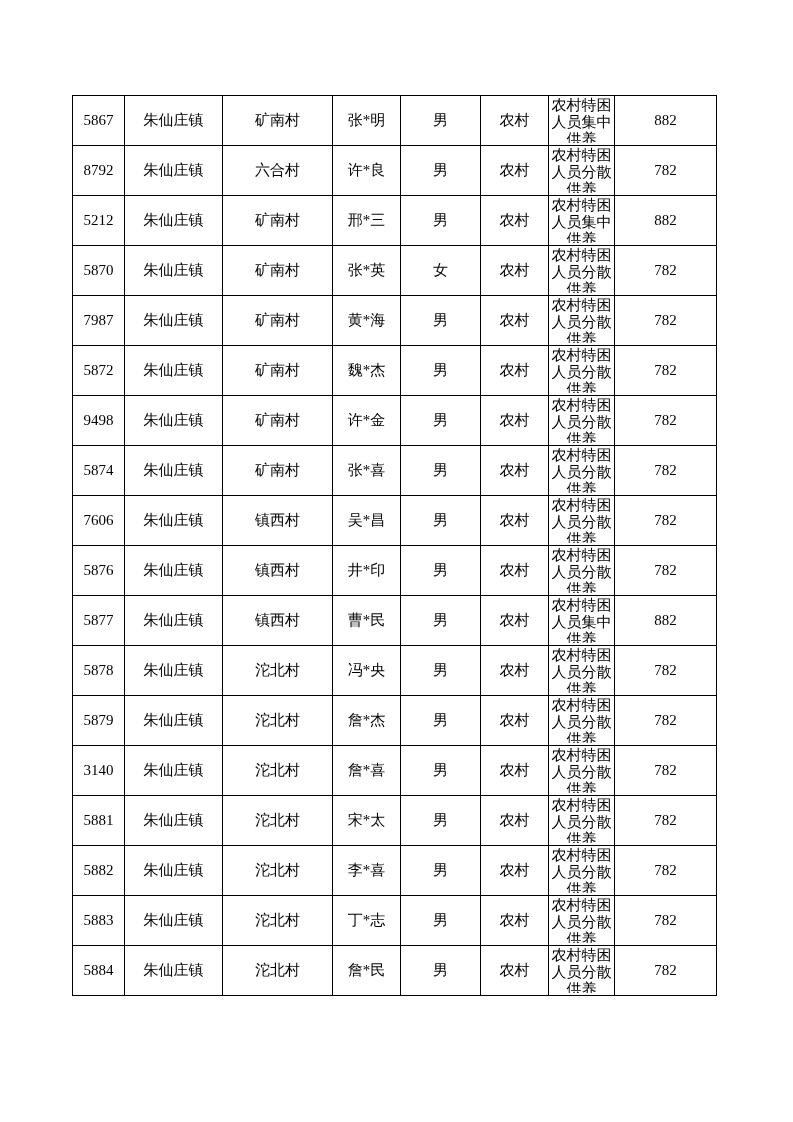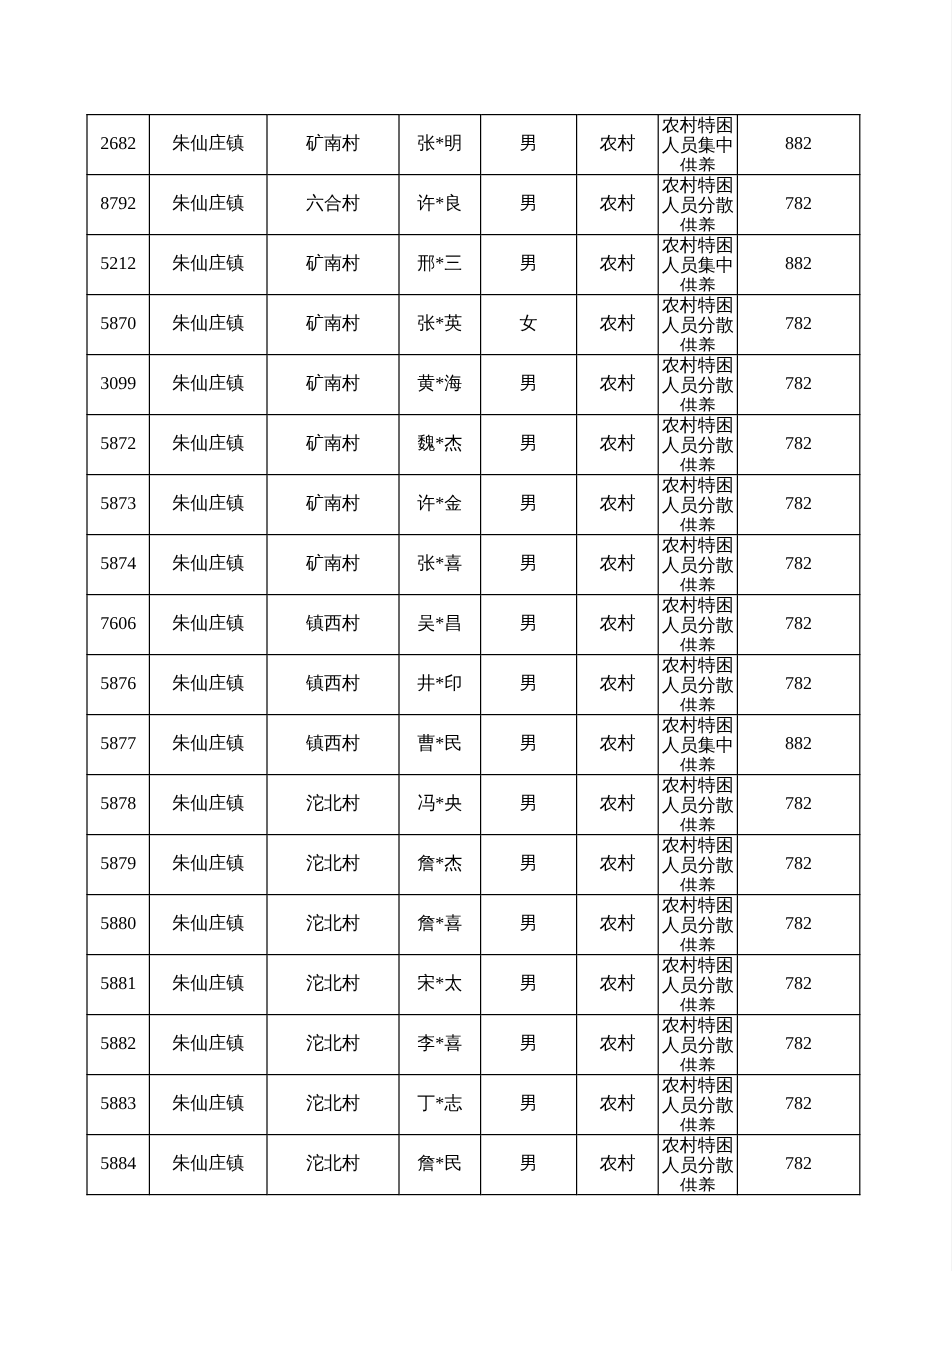--- a/index.html
+++ b/index.html
@@ -62,21 +62,21 @@
         <col style="width: 98px;">
         <col style="width: 110px;">
         <col style="width: 68px;">
         <col style="width: 80px;">
         <col style="width: 68px;">
         <col style="width: 66px;">
         <col style="width: 102px;">
       </colgroup>
     <tbody>
   <tr>
-    <td class="cell-id">2682</td>
+    <td class="cell-id">5867</td>
     <td class="cell-town">朱仙庄镇</td>
     <td class="cell-village">矿南村</td>
     <td class="cell-name">张*明</td>
     <td class="cell-gender">男</td>
     <td class="cell-category">农村</td>
     <td class="cell-assist-type">
       <div class="assist-type-text">农村特困
 人员集中
 供养</div>
     </td>
@@ -122,21 +122,21 @@
     <td class="cell-category">农村</td>
     <td class="cell-assist-type">
       <div class="assist-type-text">农村特困
 人员分散
 供养</div>
     </td>
     <td class="cell-amount">782</td>
   </tr>
 
   <tr>
-    <td class="cell-id">3099</td>
+    <td class="cell-id">7987</td>
     <td class="cell-town">朱仙庄镇</td>
     <td class="cell-village">矿南村</td>
     <td class="cell-name">黄*海</td>
     <td class="cell-gender">男</td>
     <td class="cell-category">农村</td>
     <td class="cell-assist-type">
       <div class="assist-type-text">农村特困
 人员分散
 供养</div>
     </td>
@@ -152,21 +152,21 @@
     <td class="cell-category">农村</td>
     <td class="cell-assist-type">
       <div class="assist-type-text">农村特困
 人员分散
 供养</div>
     </td>
     <td class="cell-amount">782</td>
   </tr>
 
   <tr>
-    <td class="cell-id">5873</td>
+    <td class="cell-id">9498</td>
     <td class="cell-town">朱仙庄镇</td>
     <td class="cell-village">矿南村</td>
     <td class="cell-name">许*金</td>
     <td class="cell-gender">男</td>
     <td class="cell-category">农村</td>
     <td class="cell-assist-type">
       <div class="assist-type-text">农村特困
 人员分散
 供养</div>
     </td>
@@ -257,21 +257,21 @@
     <td class="cell-category">农村</td>
     <td class="cell-assist-type">
       <div class="assist-type-text">农村特困
 人员分散
 供养</div>
     </td>
     <td class="cell-amount">782</td>
   </tr>
 
   <tr>
-    <td class="cell-id">5880</td>
+    <td class="cell-id">3140</td>
     <td class="cell-town">朱仙庄镇</td>
     <td class="cell-village">沱北村</td>
     <td class="cell-name">詹*喜</td>
     <td class="cell-gender">男</td>
     <td class="cell-category">农村</td>
     <td class="cell-assist-type">
       <div class="assist-type-text">农村特困
 人员分散
 供养</div>
     </td>

